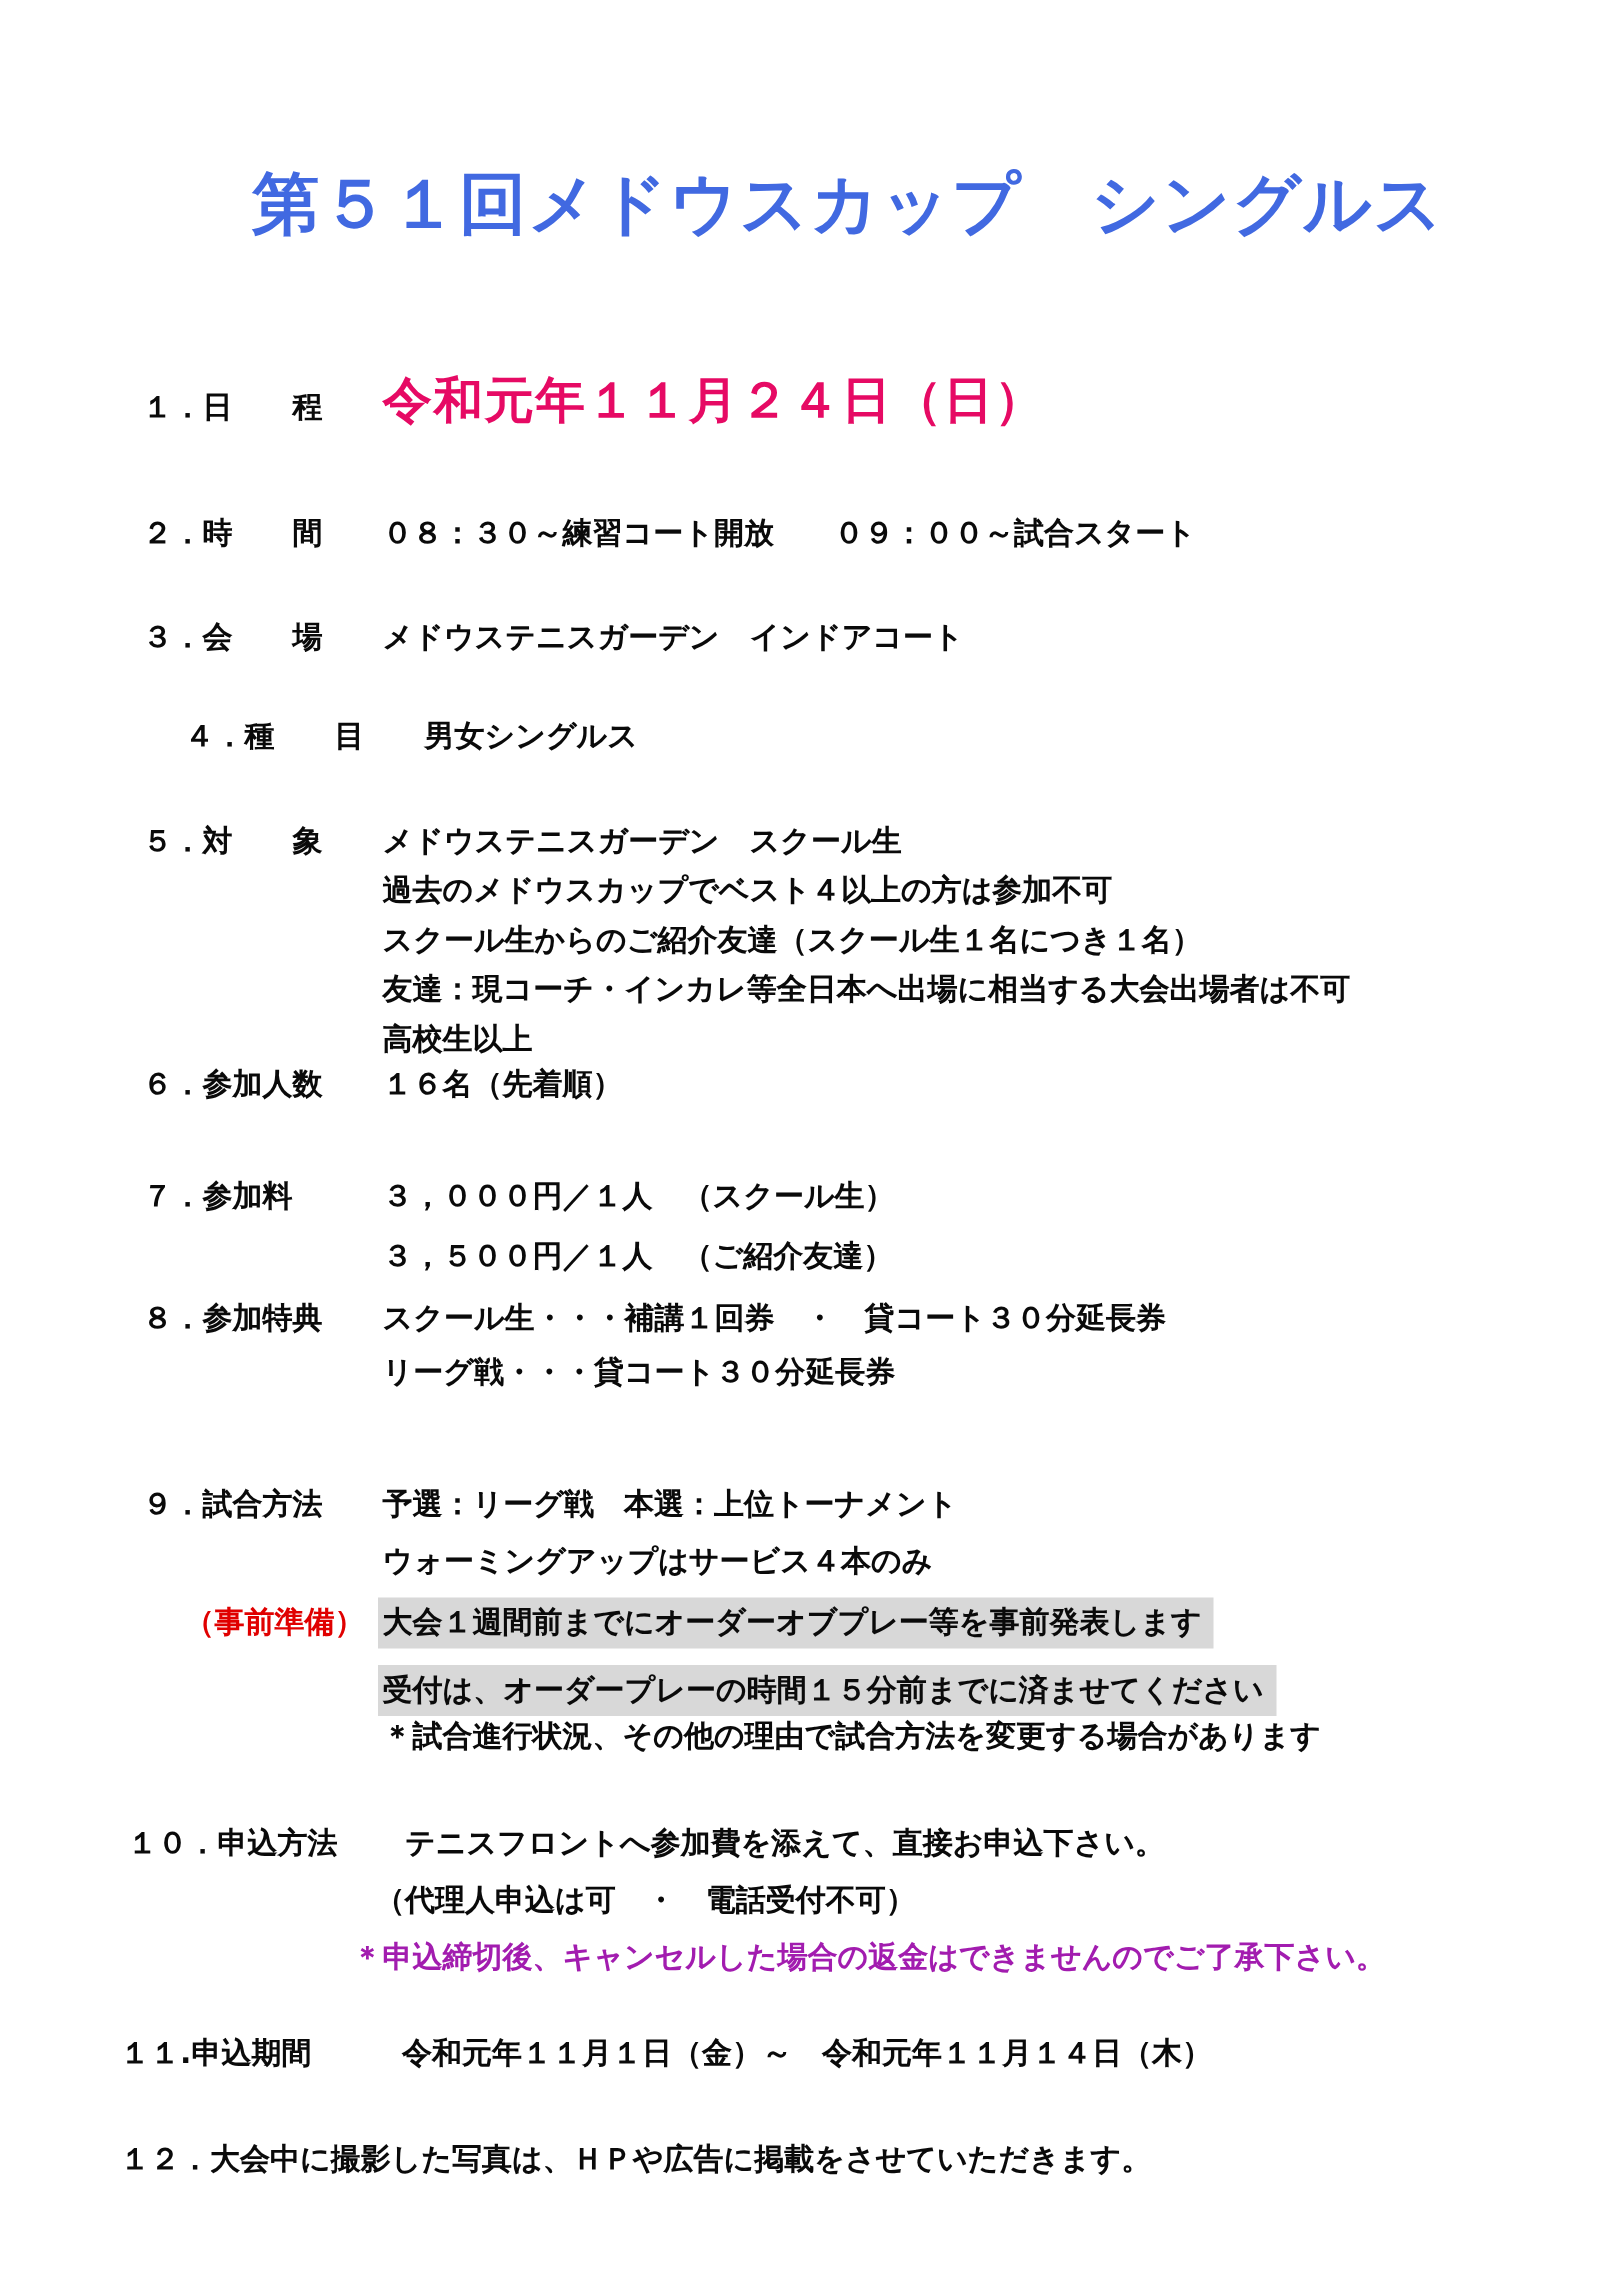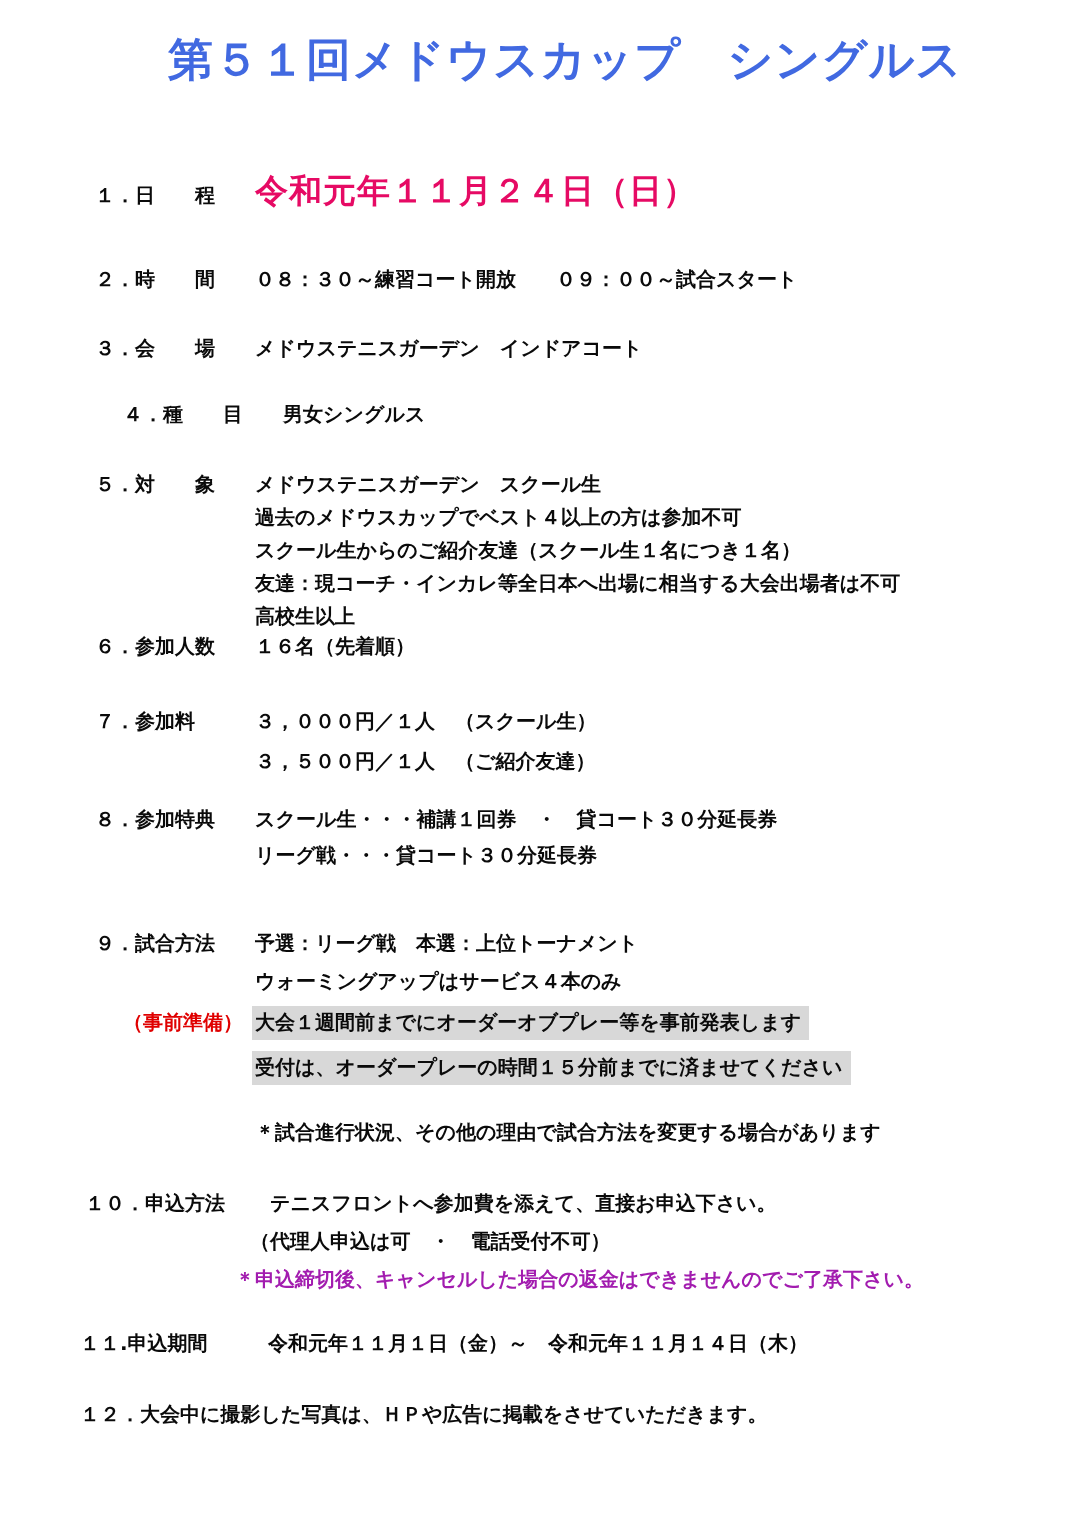--- a/index.html
+++ b/index.html
@@ -2,21 +2,21 @@
 <html><head>
 <meta charset="utf-8">
 <style>
   html, body { margin: 0; padding: 0; background: #ffffff; }
   .page {
     position: relative;
     width: 1047px;
     height: 1522px;
     box-sizing: border-box;
     background: #ffffff;
-    padding: 32px 40px 0 95px;
+    padding: 108px 40px 0 95px;
     overflow: hidden;
     font-family: "DejaVu Sans", "Liberation Sans", sans-serif;
     font-weight: bold;
     color: #0a0a0a;
     font-size: 20px;
   }
   .title {
     margin: 0 0 0 73px;
     font-size: 45px;
     line-height: 1.25;
@@ -32,32 +32,32 @@
   .row-s1  { margin-top: 82px; }
   .date-value { font-size: 33px; line-height: 1.3; color: #e60a64; letter-spacing: 1px; }
   .row-s2  { margin-top: 53px; }
   .row-s3  { margin-top: 42px; }
   .row-s4  { margin-top: 39px; margin-left: 28px; }
   .row-s5  { margin-top: 40px; }
   .row-s5 .content div { line-height: 33px; }
   .row-s6  { }
   .row-s7  { margin-top: 41px; }
   .row-s7 .content div { line-height: 40px; }
-  .row-s8  { margin-top: 20px; }
+  .row-s8  { margin-top: 3px; }
   .row-s8 .content div { line-height: 36px; }
   .row-s9a { margin-top: 57px; }
   .tight   { margin-top: 11px; }
   .prep-label { color: #e00000; padding-left: 28px; box-sizing: border-box; }
   .hl {
     display: inline-block;
     background: #d8d8d8;
     padding: 3px 8px 4px 3px;
     margin-left: -3px;
   }
-  .row-note { margin-top: 34px; }
+  .row-note { }
   .row-s10a { margin-top: 44px; }
   .label-s10 { flex-basis: 185px; margin-left: -10px; }
   .indent-left-5  { margin-left: -5px; }
   .warning { color: #a21caf; margin-left: -20px; display: inline-block; }
   .row-s11 { margin-top: 37px; }
   .label-s11 { flex-basis: 188px; margin-left: -15px; }
   .row-s12 { margin-top: 44px; margin-left: -15px; }
 </style>
 </head>
 <body>

